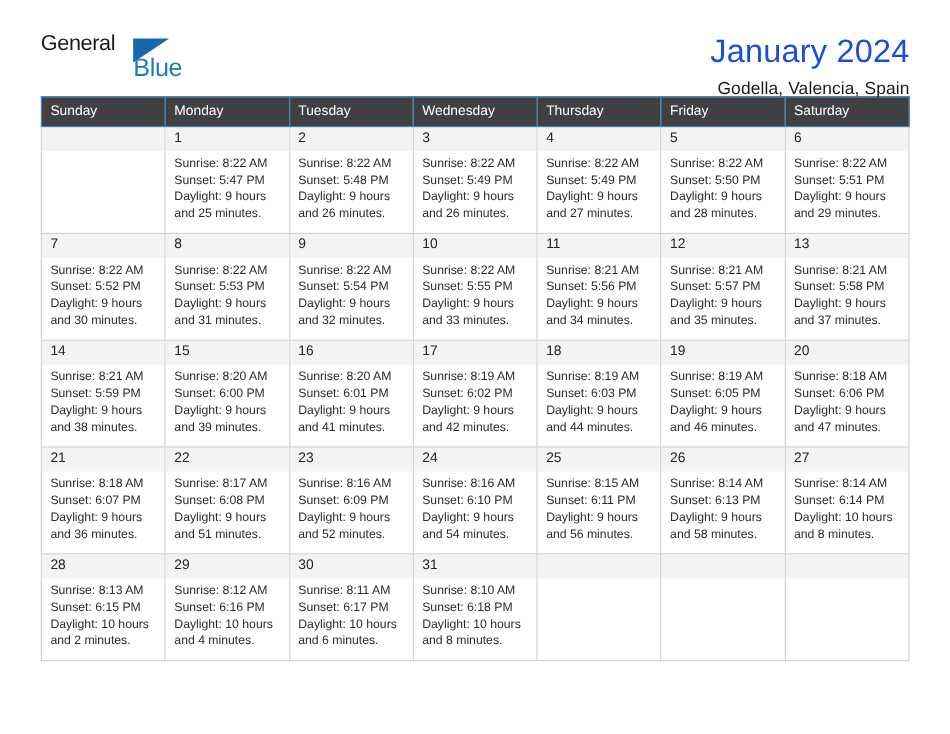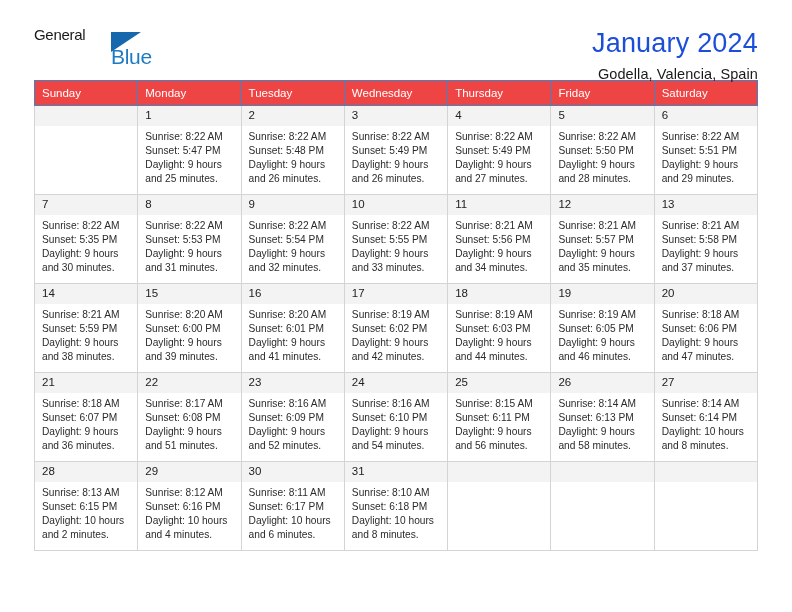--- a/index.html
+++ b/index.html
@@ -34,21 +34,21 @@
   .logo {
     position: relative;
     width: 130px;
     height: 46px;
     user-select: none;
   }
   .logo-general {
     position: absolute;
     left: 0;
     top: 0;
-    font-size: 15px;
+    font-size: 18px;
     letter-spacing: -0.3px;
     color: #1a1a1a;
     font-family: "Liberation Sans", sans-serif;
   }
   .logo-blue {
     position: absolute;
     left: 29px;
     top: 19px;
     font-size: 21px;
     letter-spacing: -0.3px;
@@ -85,21 +85,21 @@
   }
 
   
   table.calendar {
     width: 724px;
     border-collapse: collapse;
     table-layout: fixed;
     margin-top: 8px;
   }
   table.calendar th {
-    background: #ef4444;
+    background: #404040;
     color: #ffffff;
     font-weight: normal;
     font-size: 11.5px;
     text-align: left;
     padding: 5px 0 5px 7px;
     border: 1px solid #3d85c6;
     height: 14px;
   }
   table.calendar td {
     vertical-align: top;
@@ -226,21 +226,21 @@
             <div class="daylight-line">and 29 minutes.</div>
           </div>
         </td>
       </tr>
 
       <tr>
         <td>
           <span class="daynum">7</span>
           <div class="info">
             <div>Sunrise: 8:22 AM</div>
-            <div>Sunset: 5:35 PM</div>
+            <div>Sunset: 5:52 PM</div>
             <div class="daylight-line">Daylight: 9 hours</div>
             <div class="daylight-line">and 30 minutes.</div>
           </div>
         </td>
         <td>
           <span class="daynum">8</span>
           <div class="info">
             <div>Sunrise: 8:22 AM</div>
             <div>Sunset: 5:53 PM</div>
             <div class="daylight-line">Daylight: 9 hours</div>

